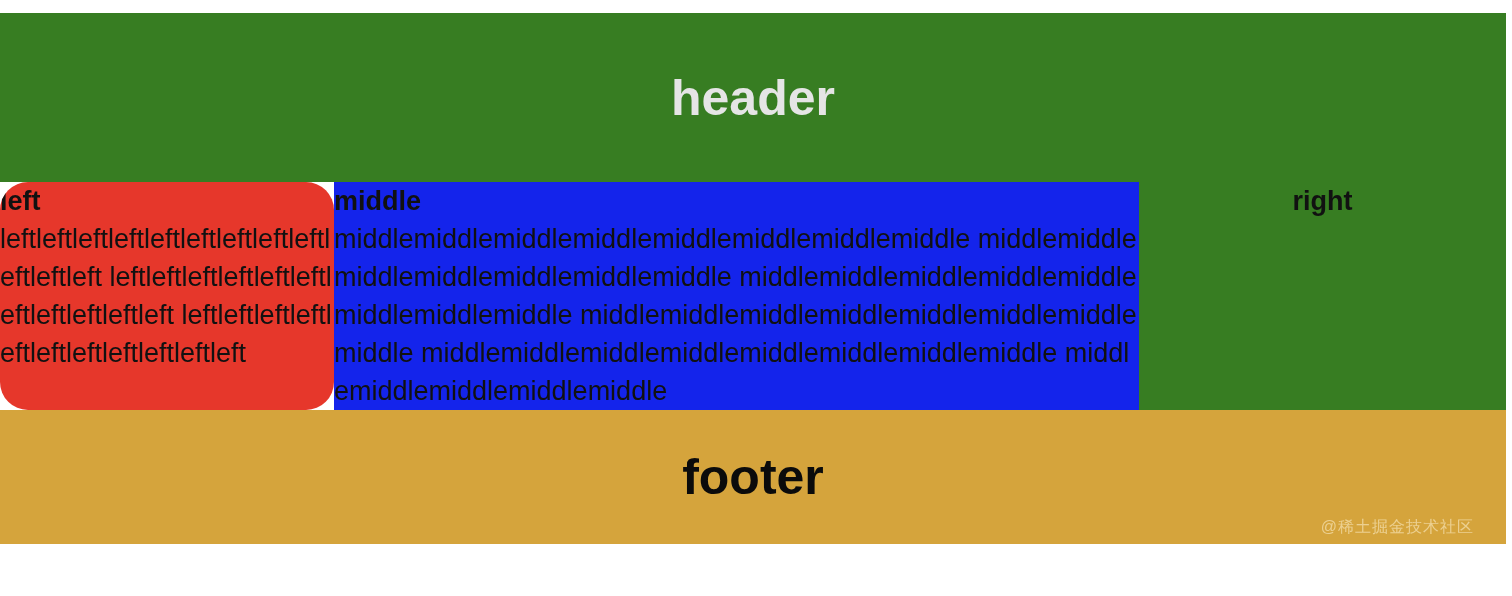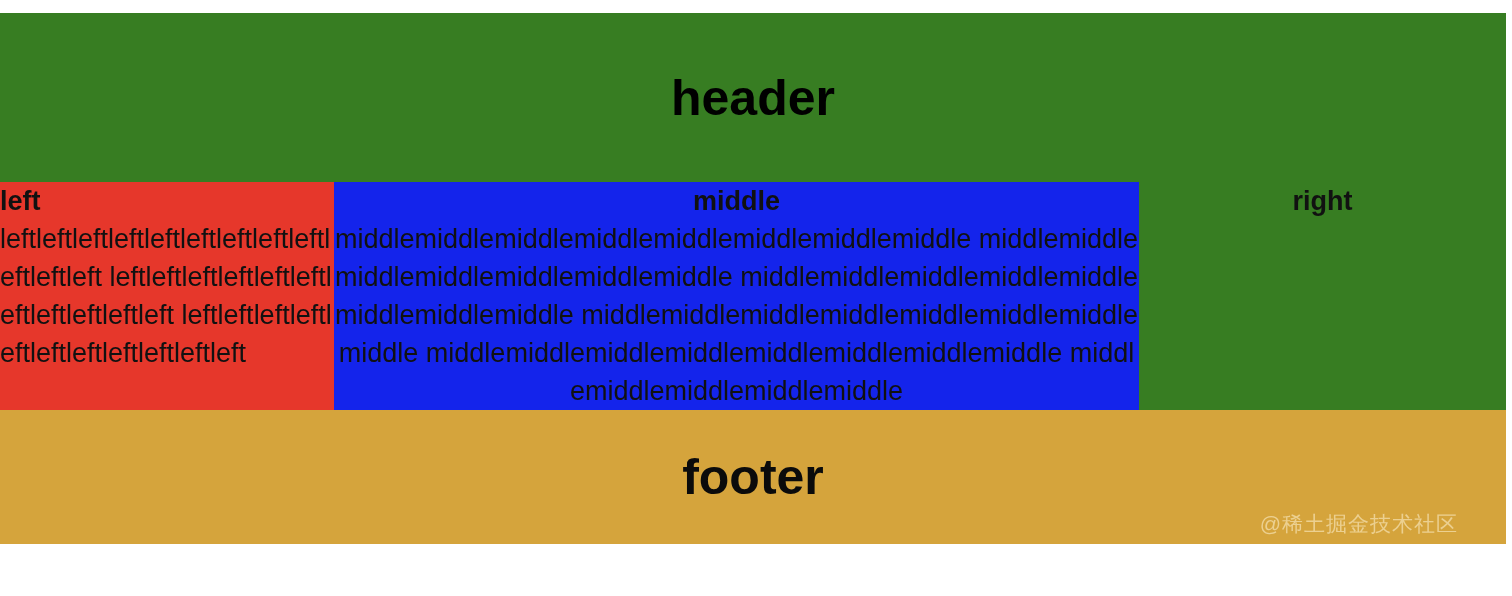--- a/index.html
+++ b/index.html
@@ -23,41 +23,41 @@
     width: 1506px;
   }
   .header {
     background: var(--header-bg, #377D22);
     height: 169px;
     display: flex;
     align-items: center;
     justify-content: center;
     font-size: 50px;
     font-weight: 700;
-    color: #000000;
+    color: #e5e5e5;
   }
   .row {
     display: flex;
     height: 228px;
     align-items: stretch;
   }
   .col {
     overflow: hidden;
     font-size: 27px;
     line-height: 38px;
     word-break: break-all;
   }
   .col-left {
     width: 334px;
     background: var(--left-bg, #E6372B);
+    border-radius: 28px;
   }
   .col-middle {
     flex: 1;
     background: var(--middle-bg, #1424EB);
-    text-align: center;
   }
   .col-right {
     width: 367px;
     background: var(--right-bg, #377D22);
     text-align: center;
   }
   .col-title {
     font-weight: 700;
     font-size: 27px;
     line-height: 38px;
@@ -68,23 +68,23 @@
     position: relative;
     display: flex;
     align-items: center;
     justify-content: center;
     font-size: 50px;
     font-weight: 700;
     color: #0b0b0b;
   }
   .watermark {
     position: absolute;
-    right: 48px;
+    right: 32px;
     bottom: 6px;
-    font-size: 21px;
+    font-size: 16px;
     font-weight: 400;
     color: rgba(255, 244, 214, 0.55);
     letter-spacing: 1px;
   }
 </style>
 </head>
 <body>
 
 <div class="viewport">
   <div class="container">

